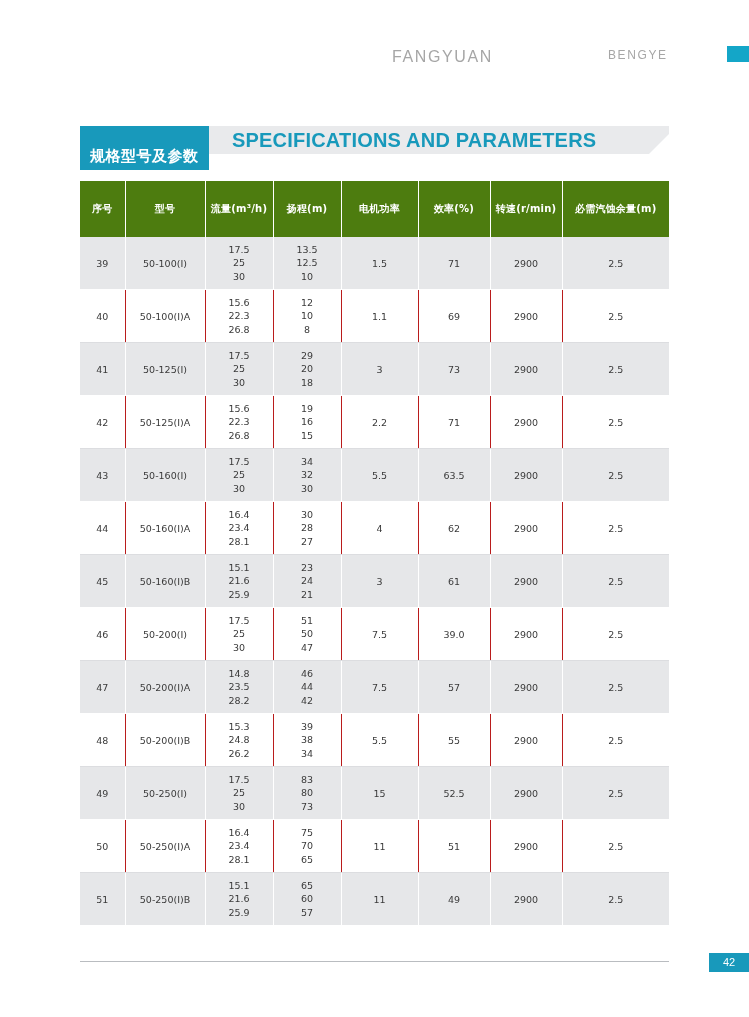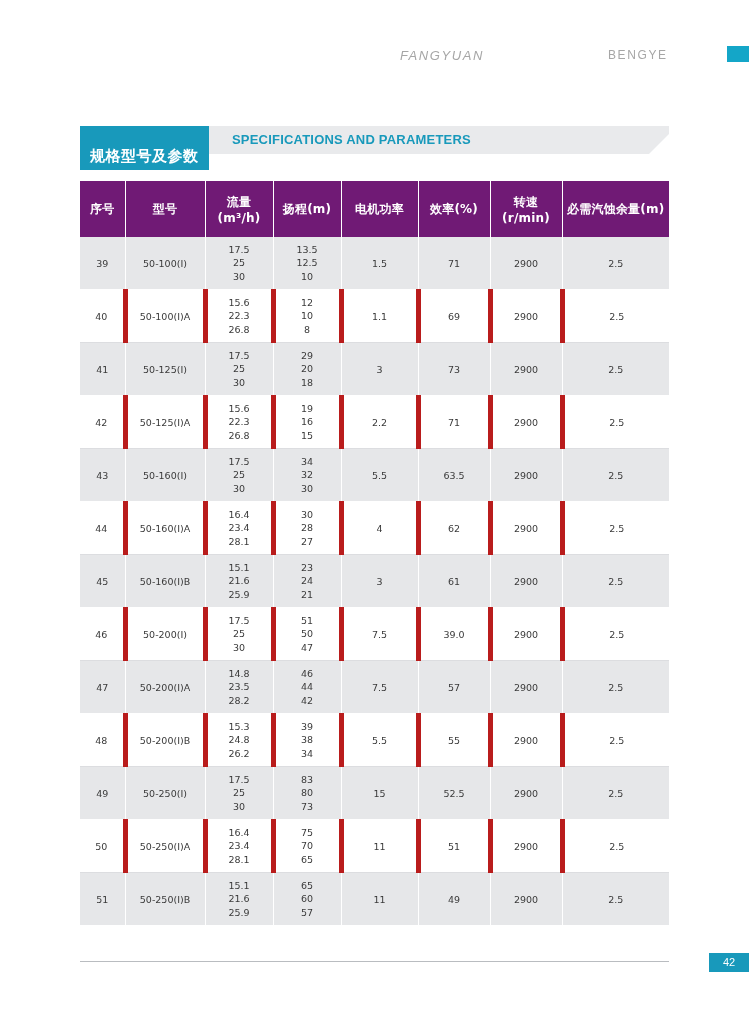--- a/index.html
+++ b/index.html
@@ -19,27 +19,26 @@
   
   .page-header {
     position: absolute;
     top: 44px;
     left: 0;
     width: 749px;
     height: 26px;
   }
   .header-brand-left {
     position: absolute;
-    left: 400px;
+    left: 392px;
     top: 4px;
-    font-size: 13px;
+    font-size: 16px;
     letter-spacing: 1.6px;
     color: #a6a6a6;
     font-family: "Liberation Sans", sans-serif;
-    font-style: italic;
   }
   .header-brand-right {
     position: absolute;
     left: 608px;
     top: 4px;
     font-size: 12px;
     letter-spacing: 1.6px;
     color: #a6a6a6;
     font-family: "Liberation Sans", sans-serif;
   }
@@ -75,21 +74,21 @@
     letter-spacing: 0.5px;
     font-family: "DejaVu Sans", sans-serif;
     white-space: nowrap;
   }
   .title-en {
     position: absolute;
     left: 152px;
     top: 0;
     height: 28px;
     line-height: 28px;
-    font-size: 13px;
+    font-size: 20px;
     font-weight: bold;
     color: #1899bb;
     letter-spacing: 0.2px;
     white-space: nowrap;
   }
   .title-corner {
     position: absolute;
     right: 0;
     bottom: 0;
     width: 0;
@@ -101,23 +100,23 @@
   
   .spec-table {
     position: absolute;
     left: 80px;
     top: 181px;
     width: 589px;
     border-collapse: collapse;
     table-layout: fixed;
   }
   .spec-table th {
-    background: #701a75;
+    background: #4d7c0f;
     color: #ffffff;
-    font-size: 12px;
+    font-size: 10px;
     font-weight: bold;
     height: 54px;
     border-right: 1px solid #ffffff;
     font-family: "DejaVu Sans", sans-serif;
     letter-spacing: 0.2px;
     vertical-align: middle;
   }
   .spec-table th:last-child { border-right: none; }
 
   .spec-table td {
@@ -127,21 +126,21 @@
     vertical-align: middle;
     border-right: 1px solid #ffffff;
     border-bottom: 1px solid #ffffff;
     height: 50px;
     font-family: "DejaVu Sans", sans-serif;
   }
   .spec-table td:last-child { border-right: none; }
 
   tr.row-odd td { background: #e6e7e9; }
   tr.row-even td { background: #ffffff; }
-  tr.row-even td { border-right: 5px solid #b91c1c; border-bottom: 1px solid #dcdde0;}
+  tr.row-even td { border-right: 1px solid #b91c1c; border-bottom: 1px solid #dcdde0;}
   tr.row-even td:last-child { border-right: none; }
 
   .stack { line-height: 1.38; }
 
   
   col.c0 { width: 45px; }
   col.c1 { width: 80px; }
   col.c2 { width: 68px; }
   col.c3 { width: 68px; }
   col.c4 { width: 77px; }

